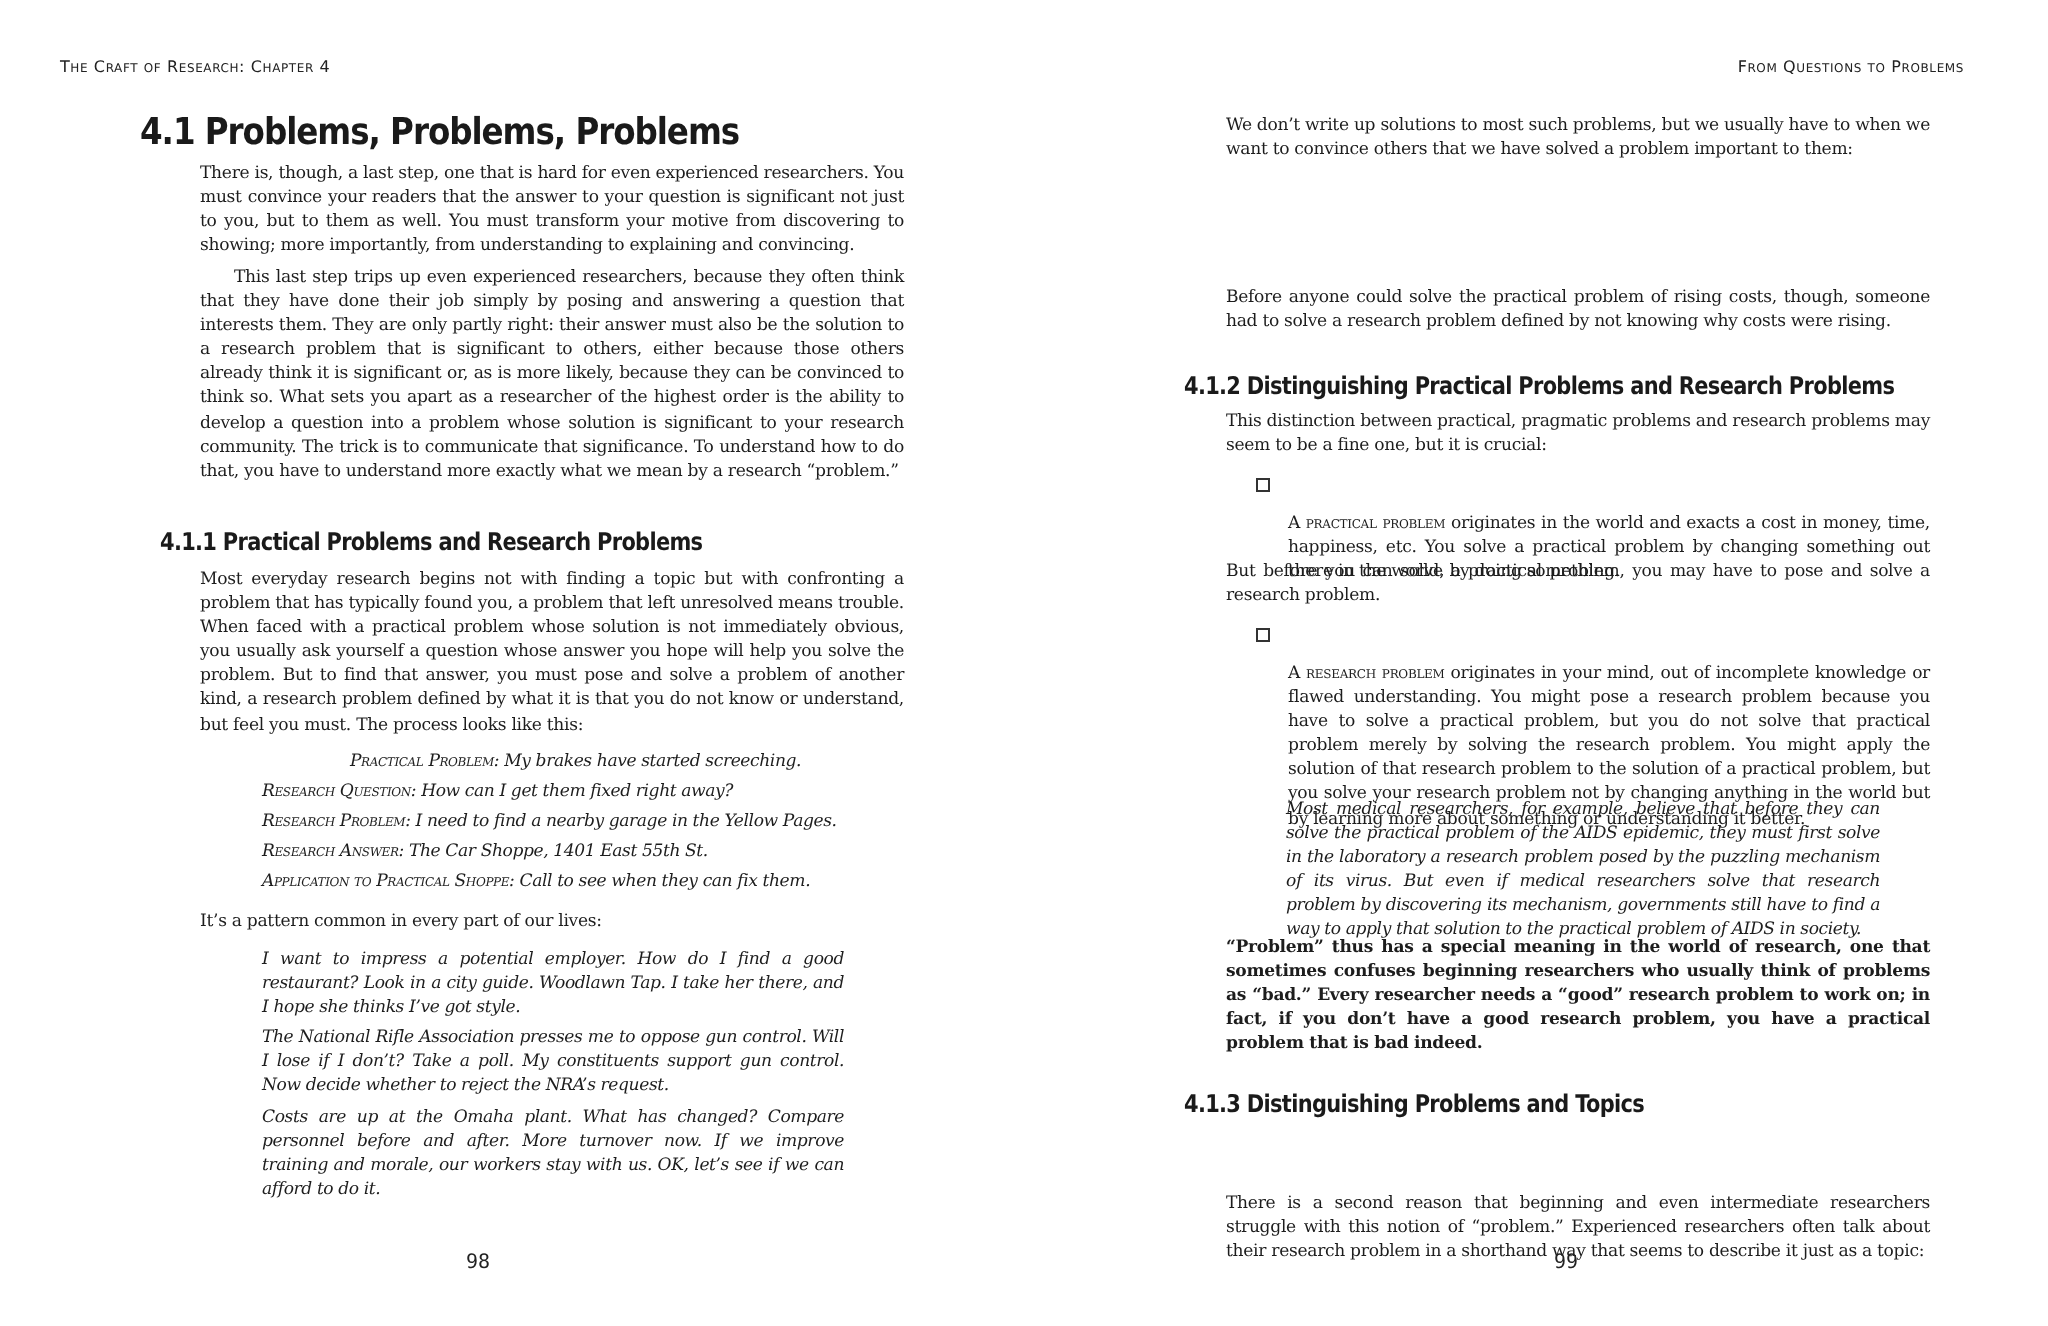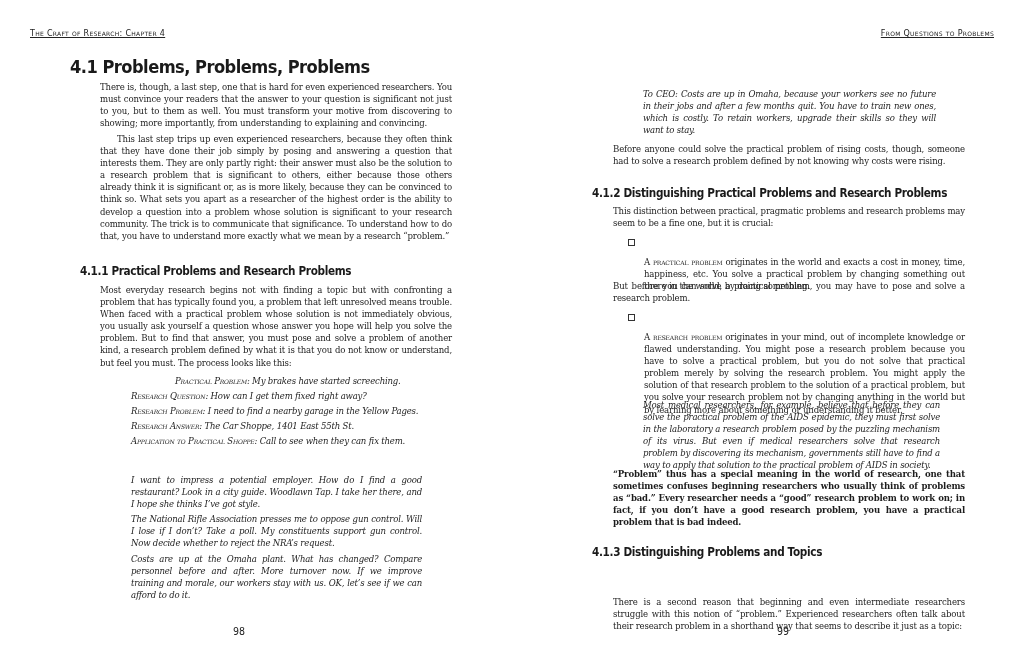--- a/index.html
+++ b/index.html
@@ -2,23 +2,23 @@
 <html><head>
 <meta charset="utf-8">
 <style>
   html,body{margin:0;padding:0;background:#fff;}
   body{width:1024px;height:663px;position:relative;overflow:hidden;color:#1a1a1a;
        font-family:"DejaVu Serif","Liberation Serif",serif;}
   .page{position:absolute;top:0;height:663px;}
   .page.left{left:0;width:512px;}
   .page.right{left:512px;width:512px;}
   .running-head{position:absolute;top:29px;font-family:"DejaVu Sans","Liberation Sans",sans-serif;
-       font-size:8px;letter-spacing:0.3px;font-variant:small-caps;color:#222;text-decoration:underline;}
+       font-size:8px;letter-spacing:0.3px;font-variant:small-caps;color:#222;}
   .left .running-head{left:30px;}
-  .right .running-head{right:30px;}
+  .right .running-head{right:42px;}
   .page-num{position:absolute;top:626px;font-family:"DejaVu Sans Mono","Liberation Mono",monospace;font-size:10px;color:#222;}
   .left .page-num{left:233px;}
   .right .page-num{left:265px;}
   .h1{position:absolute;left:70px;top:56px;font-family:"DejaVu Sans","Liberation Sans",sans-serif;
       font-weight:bold;font-size:18.5px;letter-spacing:-0.6px;transform:scaleX(0.88);transform-origin:left;color:#1a1a1a;white-space:nowrap;}
   .h2{position:absolute;font-family:"DejaVu Sans","Liberation Sans",sans-serif;font-weight:bold;
       font-size:12.2px;letter-spacing:-0.4px;transform:scaleX(0.86);transform-origin:left;white-space:nowrap;color:#1a1a1a;}
   .p{position:absolute;font-size:8.55px;line-height:12.1px;text-align:justify;letter-spacing:-0.15px;color:#1d1d1d;}
   .p.indent{text-indent:17px;}
   .sc{font-variant:small-caps;}
@@ -43,33 +43,34 @@
   <div class="h2" style="left:80px;top:264px;">4.1.1 Practical Problems and Research Problems</div>
 
   <div class="p" style="left:100px;top:284px;width:352px;">Most everyday research begins not with finding a topic but with confronting a problem that has typically found you, a problem that left unresolved means trouble. When faced with a practical problem whose solution is not immediately obvious, you usually ask yourself a question whose answer you hope will help you solve the problem. But to find that answer, you must pose and solve a problem of another kind, a research problem defined by what it is that you do not know or understand, but feel you must. The process looks like this:</div>
 
   <div class="qline" style="left:131px;top:375px;margin-left:44px;"><span class="lbl">Practical Problem:</span><span> My brakes have started screeching.</span></div>
   <div class="qline" style="left:131px;top:405px;"><span class="lbl">Research Problem:</span><span> I need to find a nearby garage in the Yellow Pages.</span></div>
   <div class="qline" style="left:131px;top:390px;"><span class="lbl">Research Question:</span><span> How can I get them fixed right away?</span></div>
   <div class="qline" style="left:131px;top:420px;"><span class="lbl">Research Answer:</span><span> The Car Shoppe, 1401 East 55th St.</span></div>
   <div class="qline" style="left:131px;top:435px;"><span class="lbl">Application to Practical Shoppe:</span><span> Call to see when they can fix them.</span></div>
 
+  <div class="p" style="left:100px;top:455px;width:352px;">It’s a pattern common in every part of our lives:</div>
 
   <div class="quote" style="left:131px;top:513px;width:291px;">The National Rifle Association presses me to oppose gun control. Will I lose if I don’t? Take a poll. My constituents support gun control. Now decide whether to reject the NRA’s request.</div>
   <div class="quote" style="left:131px;top:474px;width:291px;">I want to impress a potential employer. How do I find a good restaurant? Look in a city guide. Woodlawn Tap. I take her there, and I hope she thinks I’ve got style.</div>
   <div class="quote" style="left:131px;top:553px;width:291px;">Costs are up at the Omaha plant. What has changed? Compare personnel before and after. More turnover now. If we improve training and morale, our workers stay with us. OK, let’s see if we can afford to do it.</div>
 
   <div class="page-num">98</div>
 </div>
 
 <div class="page right">
   <div class="running-head">From Questions to Problems</div>
 
+  <div class="p" style="left:101px;top:57px;width:352px;">We don’t write up solutions to most such problems, but we usually have to when we want to convince others that we have solved a problem important to them:</div>
 
-  <div class="quote" style="left:131px;top:88px;width:293px;">To CEO: Costs are up in Omaha, because your workers see no future in their jobs and after a few months quit. You have to train new ones, which is costly. To retain workers, upgrade their skills so they will want to stay.</div>
 
   <div class="p" style="left:101px;top:143px;width:352px;">Before anyone could solve the practical problem of rising costs, though, someone had to solve a research problem defined by not knowing why costs were rising.</div>
 
   <div class="h2" style="left:80px;top:186px;">4.1.2 Distinguishing Practical Problems and Research Problems</div>
 
   <div class="p" style="left:101px;top:205px;width:352px;">This distinction between practical, pragmatic problems and research problems may seem to be a fine one, but it is crucial:</div>
 
   <div class="bullet" style="left:116px;top:236px;width:337px;">
     <span class="box"></span>
     <div class="btext" style="top:0;width:321px;"><span class="sc">A practical problem</span><span> originates in the world and exacts a cost in money, time, happiness, etc. You solve a practical problem by changing something out there in the world, by doing something.</span></div>

